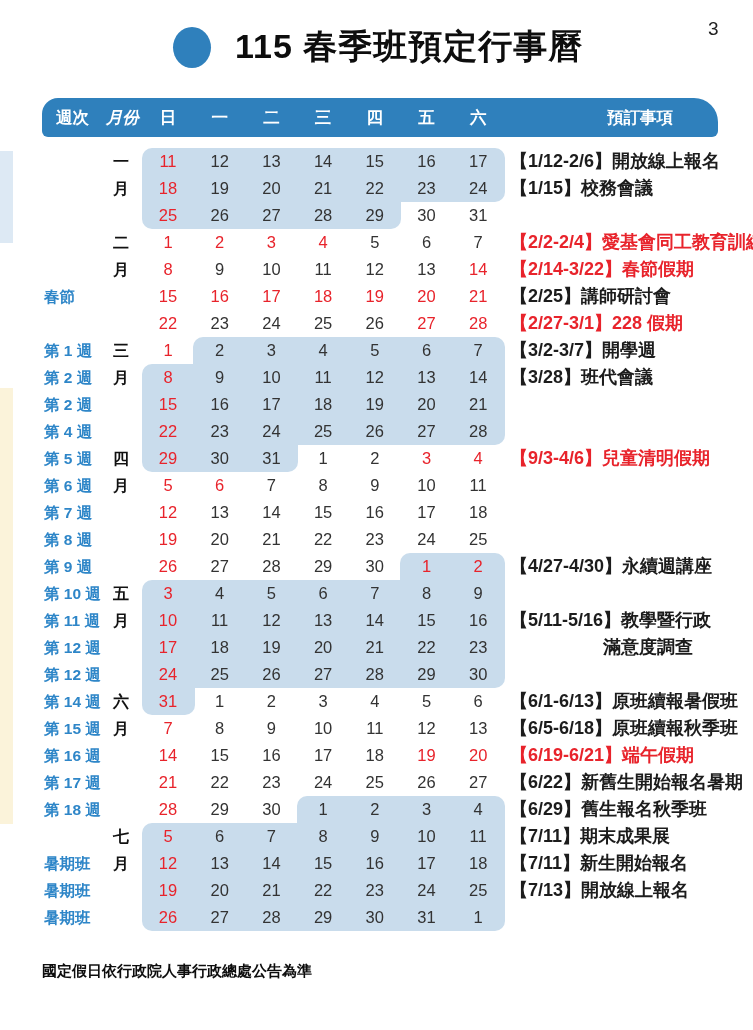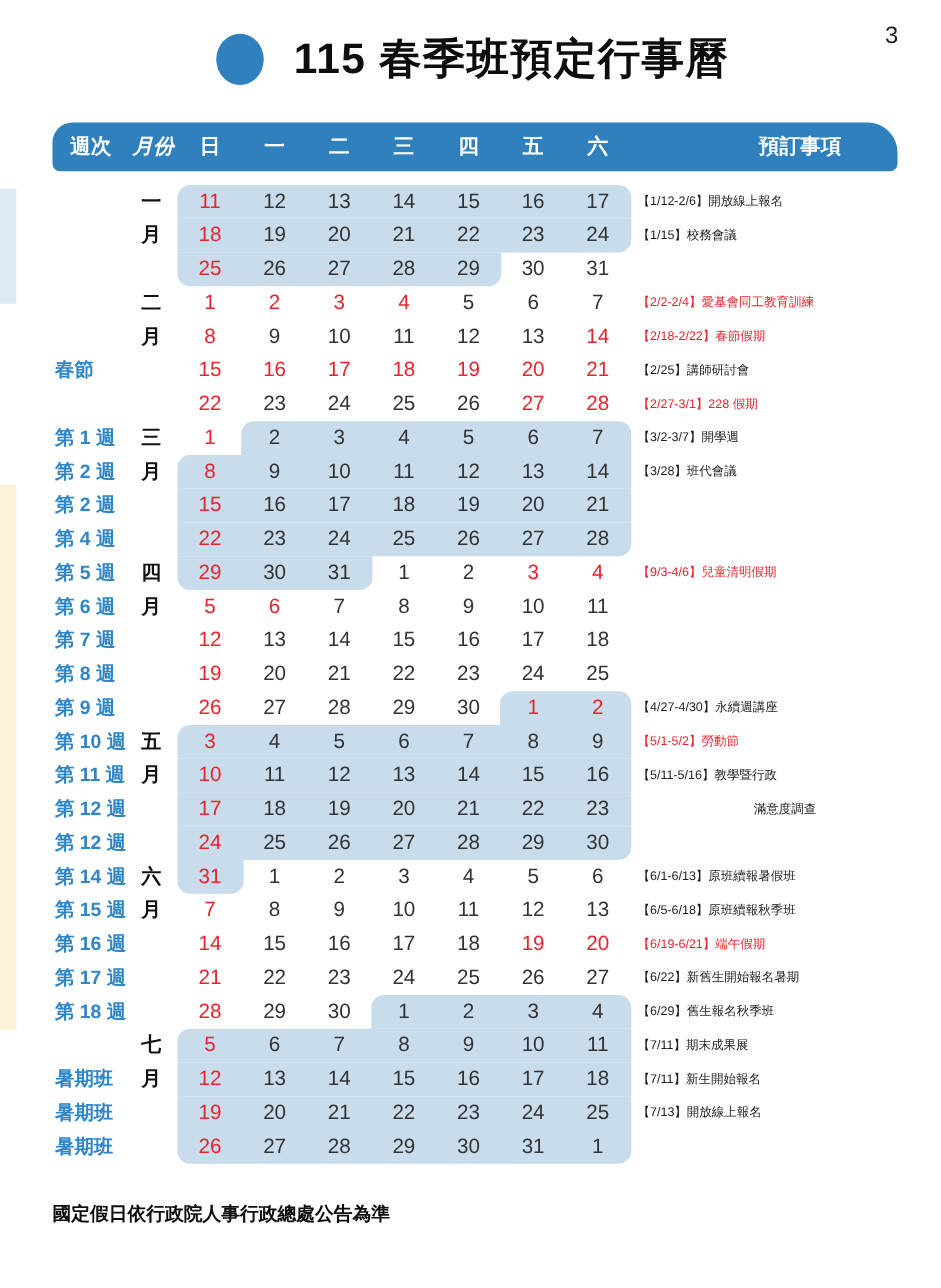--- a/index.html
+++ b/index.html
@@ -33,21 +33,21 @@
   .h-day{width:53px;text-align:center;}
   .h-events{left:518px;width:160px;text-align:center;}
 
   .rows{position:absolute;left:0;top:148px;width:753px;}
   .row{position:relative;height:27px;}
   .hl{position:absolute;top:0;bottom:0;background:var(--highlight);}
   .wk{position:absolute;left:44px;line-height:27px;font-size:15.5px;font-weight:700;color:var(--weekblue);white-space:nowrap;text-align:right;}
   .mo{position:absolute;left:107px;width:28px;text-align:center;line-height:27px;font-size:16px;font-weight:700;color:#111;}
   .d{position:absolute;width:53px;text-align:center;line-height:27px;font-size:16.5px;color:#333;}
   .d.red{color:var(--red);}
-  .ev{position:absolute;left:510px;line-height:27px;font-size:10px;font-weight:400;color:var(--ink);white-space:nowrap;}
+  .ev{position:absolute;left:510px;line-height:27px;font-size:18px;font-weight:700;color:var(--ink);white-space:nowrap;}
   .ev.red{color:var(--red);}
   .ev.indent{left:603px;}
 
   .footer{position:absolute;left:42px;top:962px;font-size:15px;font-weight:700;color:#0d0d0d;}
 </style>
 </head>
 <body>
 
 <div class="page">
   <div class="stripe blue"></div>
@@ -122,21 +122,21 @@
       </div>
       <div class="row">
         <div class="mo">月</div>
         <div class="d red" style="left: 141.5px;">8</div>
         <div class="d" style="left: 193.2px;">9</div>
         <div class="d" style="left: 244.9px;">10</div>
         <div class="d" style="left: 296.6px;">11</div>
         <div class="d" style="left: 348.3px;">12</div>
         <div class="d" style="left: 400px;">13</div>
         <div class="d red" style="left: 451.7px;">14</div>
-        <div class="ev red">【2/18-2/22】春節假期</div>
+        <div class="ev red">【2/14-3/22】春節假期</div>
       </div>
       <div class="row">
         <div class="wk">春節</div>
         <div class="d red" style="left: 141.5px;">15</div>
         <div class="d red" style="left: 193.2px;">16</div>
         <div class="d red" style="left: 244.9px;">17</div>
         <div class="d red" style="left: 296.6px;">18</div>
         <div class="d red" style="left: 348.3px;">19</div>
         <div class="d red" style="left: 400px;">20</div>
         <div class="d red" style="left: 451.7px;">21</div>
@@ -260,21 +260,20 @@
         <div class="hl" style="left: 141.5px; width: 363.2px; border-radius: 10px 0px 0px;"></div>
         <div class="wk">第 10 週</div>
         <div class="mo">五</div>
         <div class="d red" style="left: 141.5px;">3</div>
         <div class="d" style="left: 193.2px;">4</div>
         <div class="d" style="left: 244.9px;">5</div>
         <div class="d" style="left: 296.6px;">6</div>
         <div class="d" style="left: 348.3px;">7</div>
         <div class="d" style="left: 400px;">8</div>
         <div class="d" style="left: 451.7px;">9</div>
-        <div class="ev red">【5/1-5/2】勞動節</div>
       </div>
       <div class="row">
         <div class="hl" style="left: 141.5px; width: 363.2px; border-radius: 0px;"></div>
         <div class="wk">第 11 週</div>
         <div class="mo">月</div>
         <div class="d red" style="left: 141.5px;">10</div>
         <div class="d" style="left: 193.2px;">11</div>
         <div class="d" style="left: 244.9px;">12</div>
         <div class="d" style="left: 296.6px;">13</div>
         <div class="d" style="left: 348.3px;">14</div>

